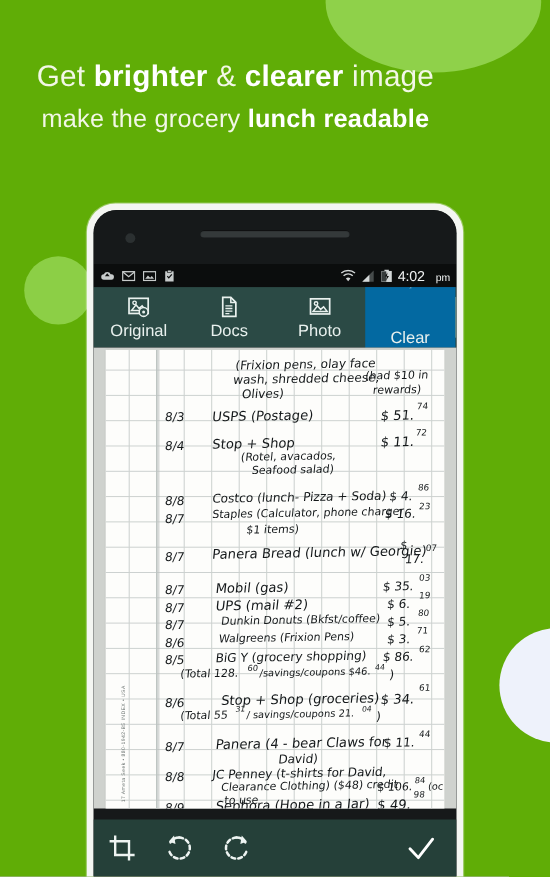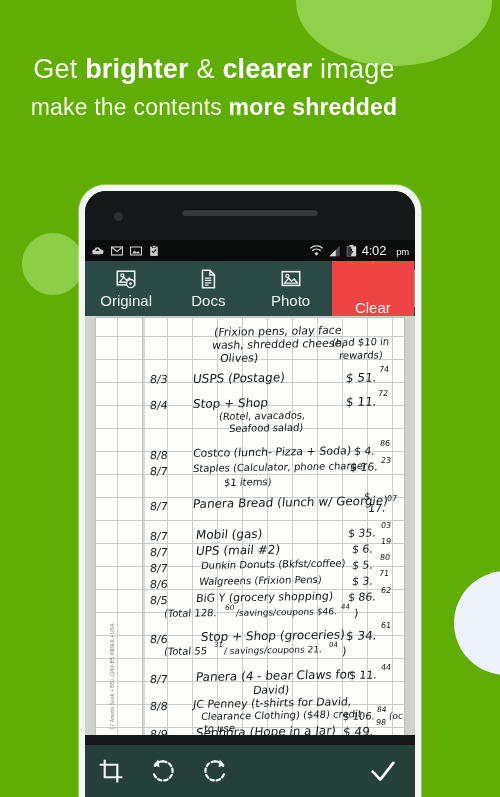--- a/index.html
+++ b/index.html
@@ -112,21 +112,21 @@
     flex: 1 1 0;
     display: flex;
     flex-direction: column;
     align-items: center;
     justify-content: center;
     gap: 2px;
     color: #e9f1ee;
     font-size: 15px;
     cursor: pointer;
   }
-  .mode-item.selected { background: #ef4444; gap: 36px; }
+  .mode-item.selected { background: #0369a1; gap: 36px; }
   .mode-ico { width: 22px; height: 22px; display: block; }
   #mode-sep {
     width: 1px;
     margin: 9px 0;
     background: #7fa49d;
     flex: 0 0 1px;
   }
   #bw-block {
     flex: 0 0 54px;
     display: flex;
@@ -226,21 +226,21 @@
 <body>
 
 <div id="stage">
 
   <div class="blob" id="blob-top"></div>
   <div class="blob" id="blob-left"></div>
   <div class="blob" id="blob-right"></div>
 
   <div id="headline">
     <span class="l1"><span>Get </span><b>brighter</b><span> &amp; </span><b>clearer</b><span> image</span></span>
-    <span class="l2"><span>make the contents </span><b>more shredded</b></span>
+    <span class="l2"><span>make the grocery </span><b>lunch readable</b></span>
   </div>
 
   <div id="phone">
     <div id="phone-body">
 
       <div id="bezel-top">
         <div id="front-cam"></div>
         <div id="speaker"></div>
       </div>
 

